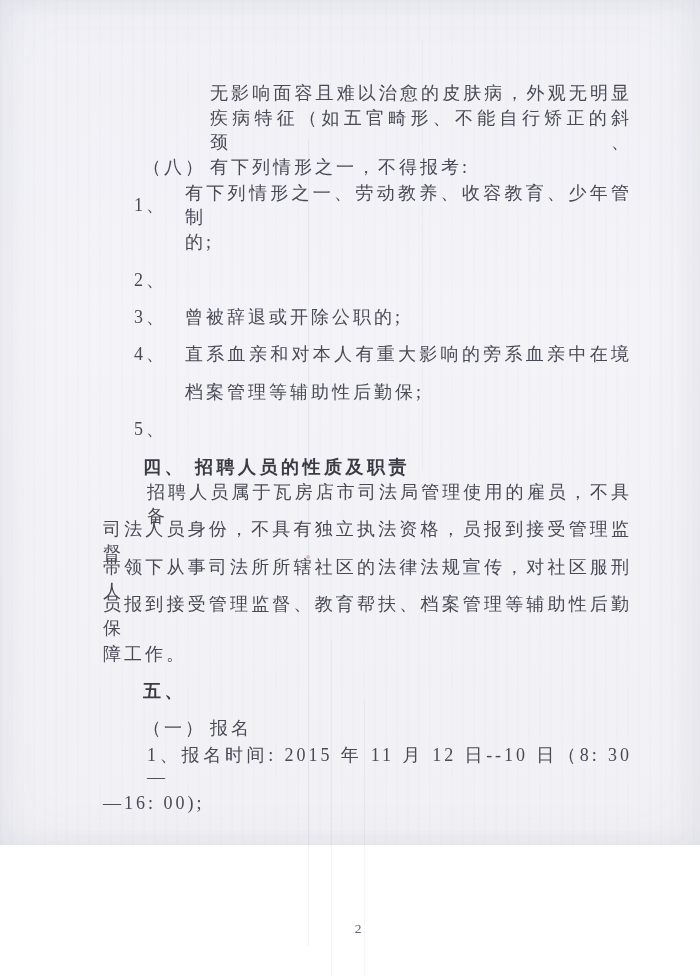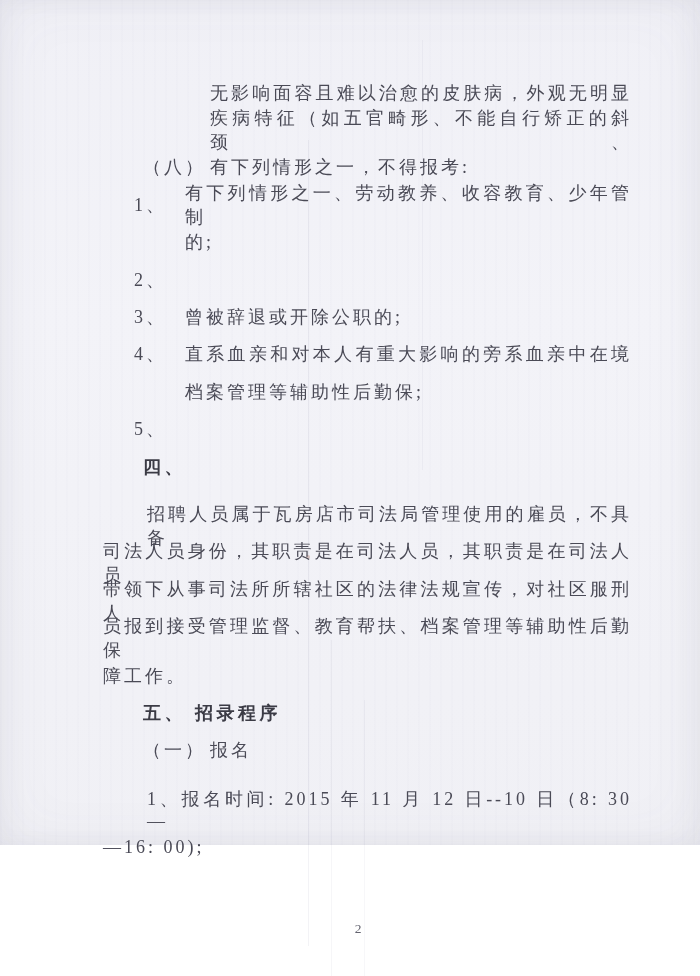--- a/index.html
+++ b/index.html
@@ -59,21 +59,21 @@
     white-space: normal;
     text-align: justify;
     text-align-last: justify;
   }
   .deep   { padding-left: 107px; }
   .cont   { padding-left: 82px; }
   .item   { padding-left: 31px; }
   .item .marker { width: 51px; }
   .sect   { padding-left: 40px; }
   .sect .marker { width: 67px; }
-  .pfirst { padding-left: 44px; margin-top: 22px; }
+  .pfirst { padding-left: 44px; }
   .head   {
     padding-left: 40px;
     font-family: "Liberation Sans", "DejaVu Sans", sans-serif;
     font-weight: 700;
     color: var(--ink-bold, #3b3b45);
     letter-spacing: 3.5px;
   }
   .head .marker { width: 52px; }
   .page-number {
     position: absolute;
@@ -125,39 +125,39 @@
         <span class="txt">直系血亲和对本人有重大影响的旁系血亲中在境</span>
       </div>
       <div class="line cont">
         <span class="txt">档案管理等辅助性后勤保;</span>
       </div>
       <div class="line item just">
         <span class="marker">5、</span>
       </div>
       <div class="line head">
         <span class="marker">四、</span>
+        <span class="txt">招聘人员的性质及职责</span>
       </div>
       <div class="line pfirst just">
         <span class="txt">招聘人员属于瓦房店市司法局管理使用的雇员，不具备</span>
       </div>
       <div class="line flush just">
-        <span class="txt">司法人员身份，其职责是在司法人员，其职责是在司法人员</span>
+        <span class="txt">司法人员身份，不具有独立执法资格，员报到接受管理监督</span>
       </div>
       <div class="line flush just">
         <span class="txt">带领下从事司法所所辖社区的法律法规宣传，对社区服刑人</span>
       </div>
       <div class="line flush just">
         <span class="txt">员报到接受管理监督、教育帮扶、档案管理等辅助性后勤保</span>
       </div>
       <div class="line flush">
         <span class="txt">障工作。</span>
       </div>
       <div class="line head">
         <span class="marker">五、</span>
-        <span class="txt">招录程序</span>
       </div>
       <div class="line sect">
         <span class="marker">（一）</span>
         <span class="txt">报名</span>
       </div>
       <div class="line pfirst just">
         <span class="txt">1、报名时间: 2015 年 11 月 12 日--10 日（8: 30—</span>
       </div>
       <div class="line flush">
         <span class="txt">—16: 00);</span>

